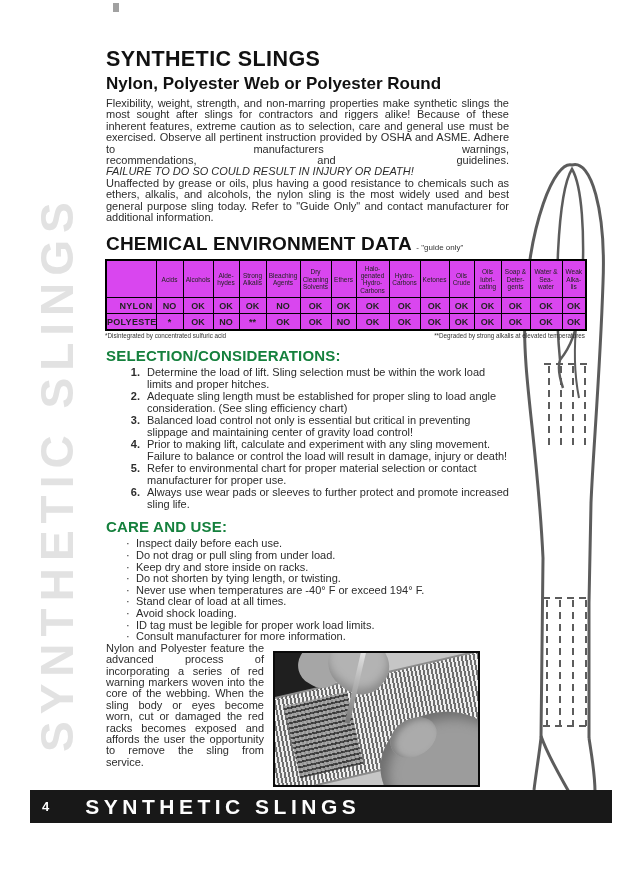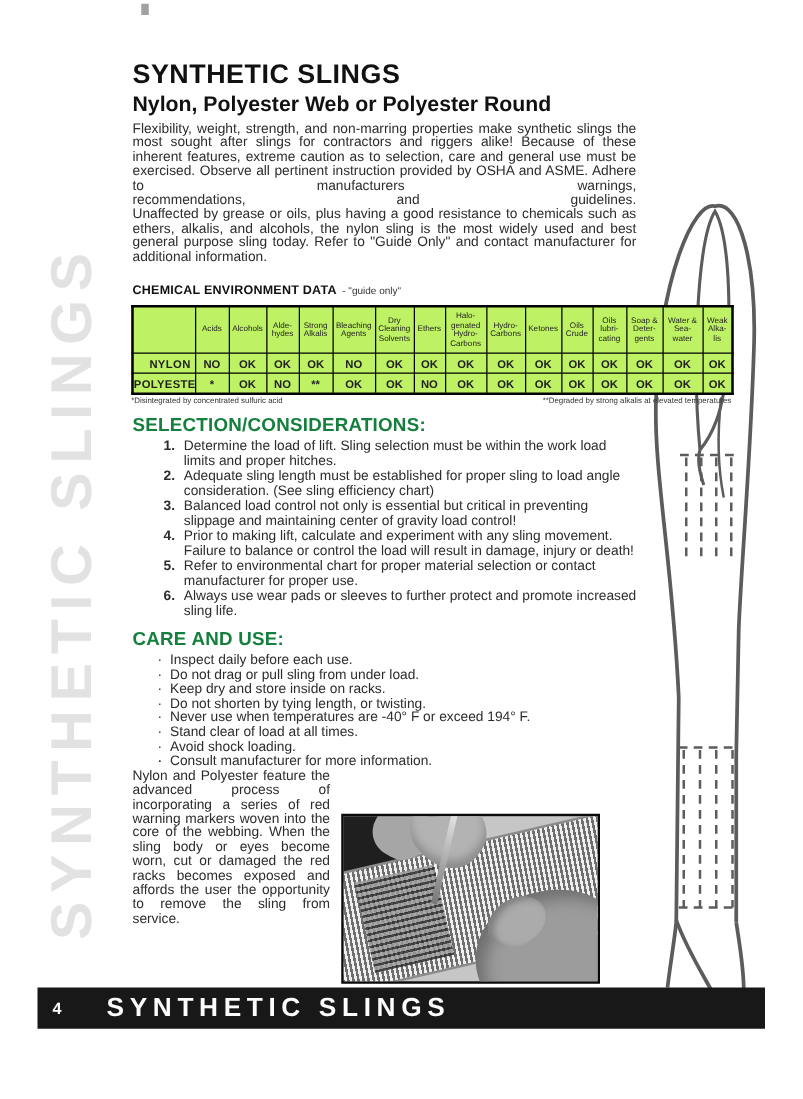--- a/index.html
+++ b/index.html
@@ -21,25 +21,25 @@
   .title{font-size:21.5px;line-height:23px;margin:0;letter-spacing:.4px;color:#111;font-weight:700;}
   .subtitle{font-size:17px;line-height:19px;margin:3px 0 5px;color:#111;font-weight:700;}
   p.body{font-size:11px;line-height:11.4px;text-align:justify;margin:0;color:#2c2c2c;}
   .p1{margin-top:9px;}
   .p1main{display:block;text-align-last:justify;}
   .tail{display:block;text-align:justify;text-align-last:justify;}
   .warn{display:block;font-style:italic;}
   .p2{margin-top:11px;}
 
   .chem-head{margin-top:10px;}
-  .h3{font-size:10px;font-weight:700;color:#111;letter-spacing:.2px;}
+  .h3{font-size:19px;font-weight:700;color:#111;letter-spacing:.2px;}
   .hnote{font-size:8px;color:#333;}
 
   table.chem{border-collapse:collapse;table-layout:fixed;width:480px;margin:4px 0 0 -1px;
-             background:#bef264;position:relative;z-index:2;border:2px solid #000;}
+             background:#d946ef;position:relative;z-index:2;border:2px solid #000;}
   .chem th,.chem td{border:1px solid #000;padding:0;overflow:hidden;}
   .chem thead th{font-size:6.5px;font-weight:400;line-height:1.15;white-space:pre-line;
                  text-align:center;vertical-align:middle;height:34px;padding:1px 0;color:#222;}
   .chem td{font-size:9px;font-weight:700;text-align:center;height:15px;color:#222;}
   .chem .rowlbl{font-size:9px;font-weight:700;text-align:right;padding-right:3px;letter-spacing:.3px;vertical-align:middle;}
   .footnotes{width:480px;display:flex;justify-content:space-between;font-size:6.3px;color:#333;margin:1px 0 0 -1px;}
 
   h3.sec{font-size:15px;margin:8px 0 0;letter-spacing:.2px;color:#15803d;font-weight:700;}
   ol.sel{list-style:none;margin:3px 0 0;padding:0 0 0 14px;}
   ol.sel li{font-size:11px;line-height:11.5px;position:relative;padding-left:27px;margin-top:1px;color:#2c2c2c;}
@@ -108,20 +108,21 @@
     </g>
   </svg>
 
   <div class="content">
     <h1 class="title">SYNTHETIC SLINGS</h1>
     <h2 class="subtitle">Nylon, Polyester Web or Polyester Round</h2>
 
     <p class="body p1">
         <span class="p1main">Flexibility, weight, strength, and non-marring properties make synthetic slings the most sought after slings for contractors and riggers alike! Because of these inherent features, extreme caution as to selection, care and general use must be exercised. Observe all pertinent instruction provided by OSHA and ASME. Adhere to manufacturers warnings,</span>
         <span class="tail">recommendations, and guidelines.</span>
+        <span class="warn">FAILURE TO DO SO COULD RESULT IN INJURY OR DEATH!</span>
       </p>
 
     <p class="body p2">Unaffected by grease or oils, plus having a good resistance to chemicals such as ethers, alkalis, and alcohols, the nylon sling is the most widely used and best general purpose sling today.  Refer to "Guide Only" and contact manufacturer for additional information.</p>
 
     <div class="chem-head">
       <span class="h3">CHEMICAL ENVIRONMENT DATA</span>
       <span class="hnote">- "guide only"</span>
     </div>
 
     <table class="chem">
@@ -237,21 +238,21 @@
 
     <h3 class="sec">CARE AND USE:</h3>
     <ul class="care">
       <li><span class="blt">·</span><span>Inspect daily before each use.</span></li>
       <li><span class="blt">·</span><span>Do not drag or pull sling from under load.</span></li>
       <li><span class="blt">·</span><span>Keep dry and store inside on racks.</span></li>
       <li><span class="blt">·</span><span>Do not shorten by tying length, or twisting.</span></li>
       <li><span class="blt">·</span><span>Never use when temperatures are -40° F or exceed 194° F.</span></li>
       <li><span class="blt">·</span><span>Stand clear of load at all times.</span></li>
       <li><span class="blt">·</span><span>Avoid shock loading.</span></li>
-      <li><span class="blt">·</span></li>
+      <li><span class="blt">·</span><span>ID tag must be legible for proper work load limits.</span></li>
       <li><span class="blt">·</span><span>Consult manufacturer for more information.</span></li>
     </ul>
 
     <p class="body feature-text">Nylon and Polyester feature the advanced process of incorporating a series of red warning markers woven into the core of the webbing.  When the sling body or eyes become worn, cut or damaged the red racks becomes exposed and affords the user the opportunity to remove the sling from service.</p>
   </div>
 
   <div class="photo">
     <div class="ph-band"></div>
     <div class="ph-markers"></div>
     <div class="ph-hand-left2"></div>

